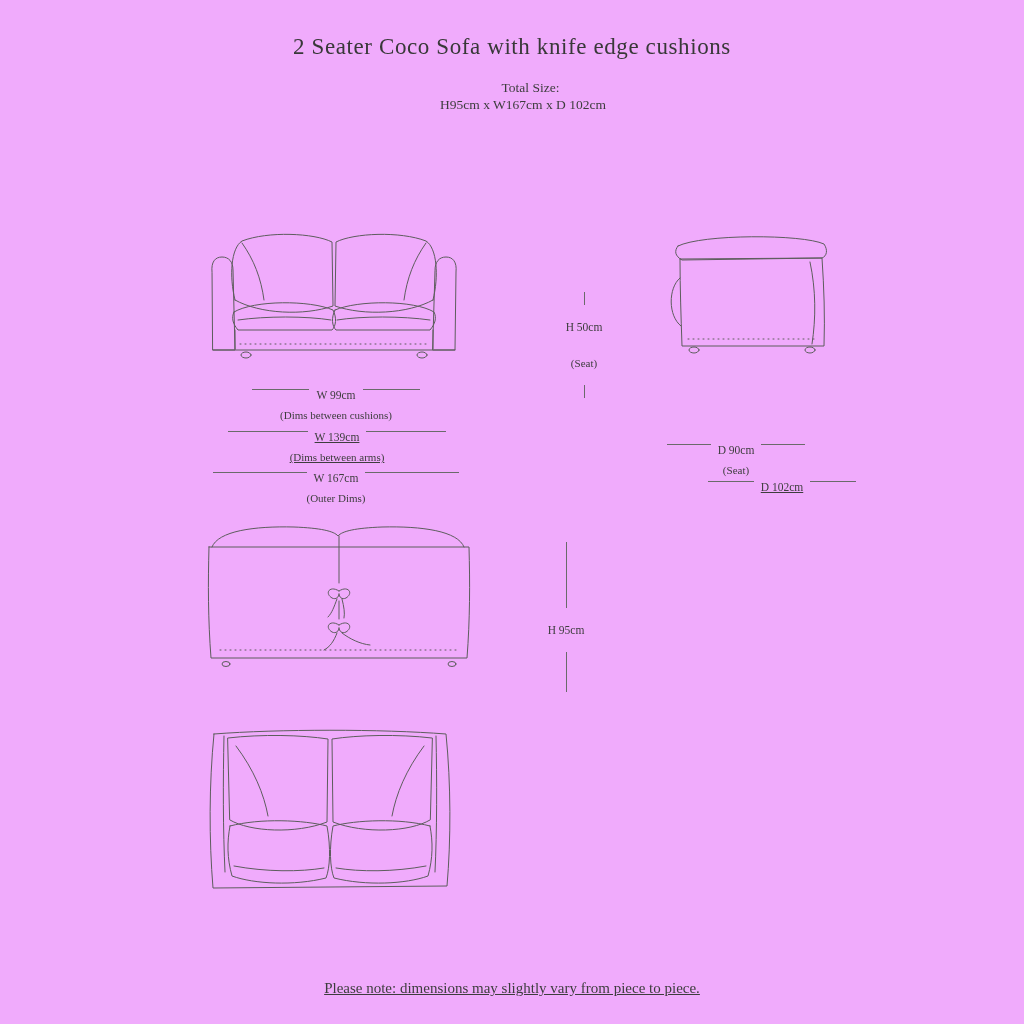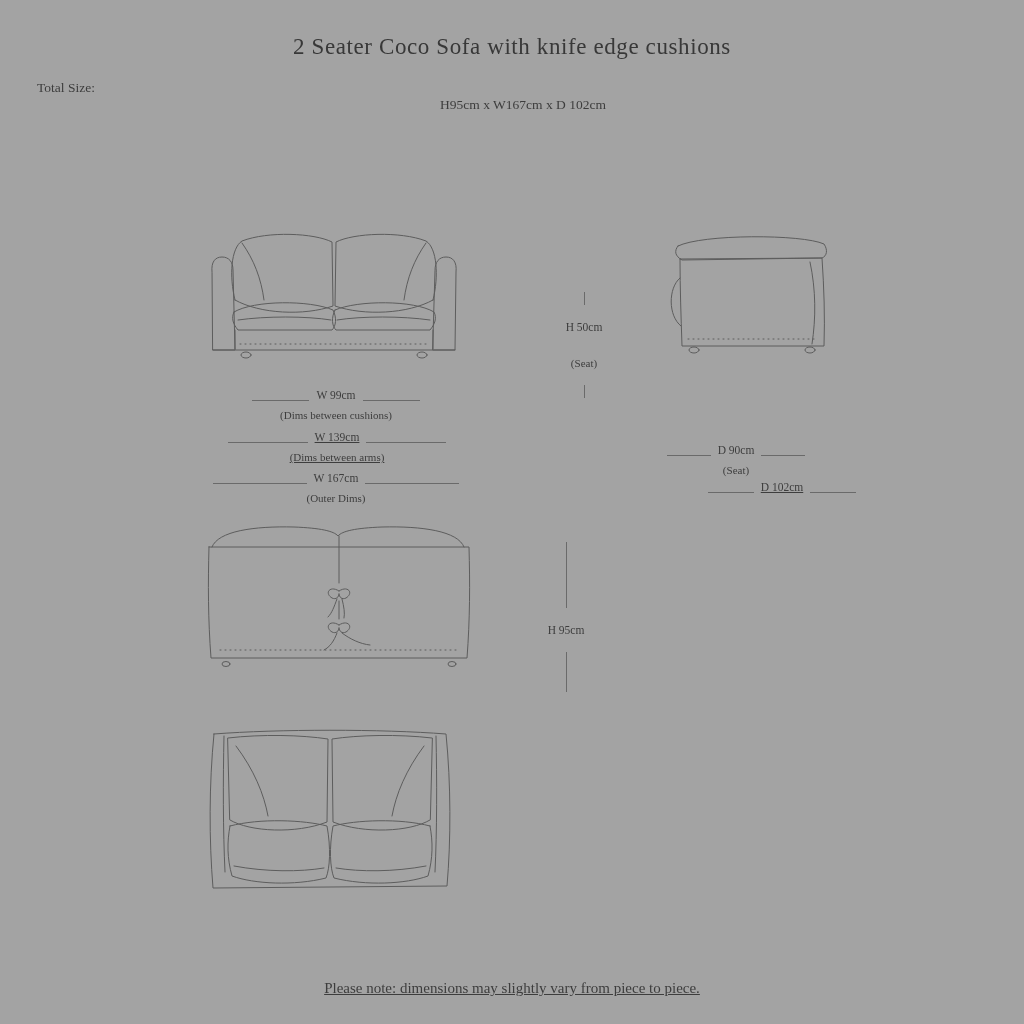--- a/index.html
+++ b/index.html
@@ -1,40 +1,40 @@
 <!DOCTYPE html>
 <html><head>
 <meta charset="utf-8">
 <style>
   * { margin:0; padding:0; box-sizing:border-box; }
   html,body { background:#ffffff; }
   body {
     width:1024px; height:1024px; position:relative; overflow:hidden;
     font-family:"Liberation Serif", serif; color:#3d3d3d;
   }
-  .canvas { position:absolute; left:0; top:0; width:1024px; height:1024px; background:#a3a3a3; }
+  .canvas { position:absolute; left:0; top:0; width:1024px; height:1024px; background:#f0abfc; }
 
   .title {
     position:absolute; top:34px; left:0; width:100%;
     text-align:center; font-size:23px; letter-spacing:0.6px; color:#383838;
   }
-  .subtitle-label { position:absolute; top:80px; left:0; width:100%; font-size:13.5px;padding-left:37px; }
+  .subtitle-label { position:absolute; top:80px; left:0; width:100%; text-align:center; font-size:13.5px;padding-left:37px; }
   .subtitle-value { position:absolute; top:97px; left:0; width:100%; text-align:center; font-size:13.5px;margin-left:11px; }
   .footer { position:absolute; top:980px; left:0; width:100%; text-align:center; font-size:15px;text-decoration:underline; }
 
   .view { position:absolute; }
   .view svg path, .view svg line, .view svg ellipse {
     stroke:#5d5d5d; stroke-width:1; fill:none; stroke-linecap:round; stroke-linejoin:round;
   }
 
   .dim {
     position:absolute; display:flex; flex-direction:column; align-items:center;
     font-size:11.5px; color:#3d3d3d;
   }
-  .dim-row { display:flex; align-items:flex-end; width:100%; gap:7px; }
+  .dim-row { display:flex; align-items:flex-start; width:100%; gap:7px; }
   .hline { flex:1; height:1px; background:#6a6a6a; }
   .vline { width:1px; background:#6a6a6a; }
   .dim-value { white-space:nowrap; }
   .dim-sub { font-size:11px; margin-top:8px; text-align:center; white-space:nowrap; }
   .vdim { gap:16px; }
 </style>
 </head>
 <body>
 
 <div class="canvas">

